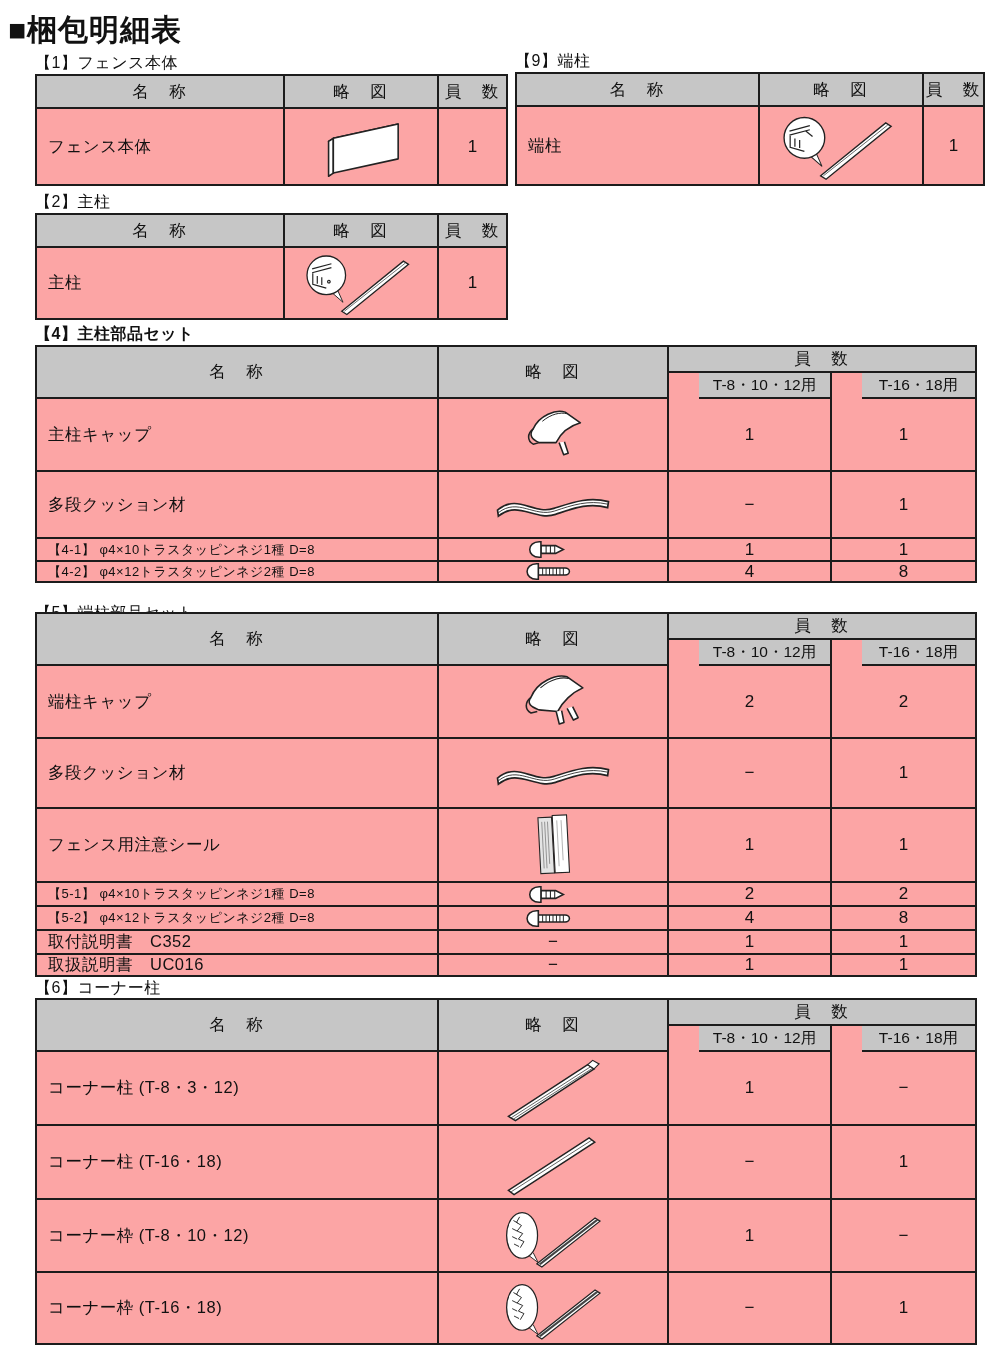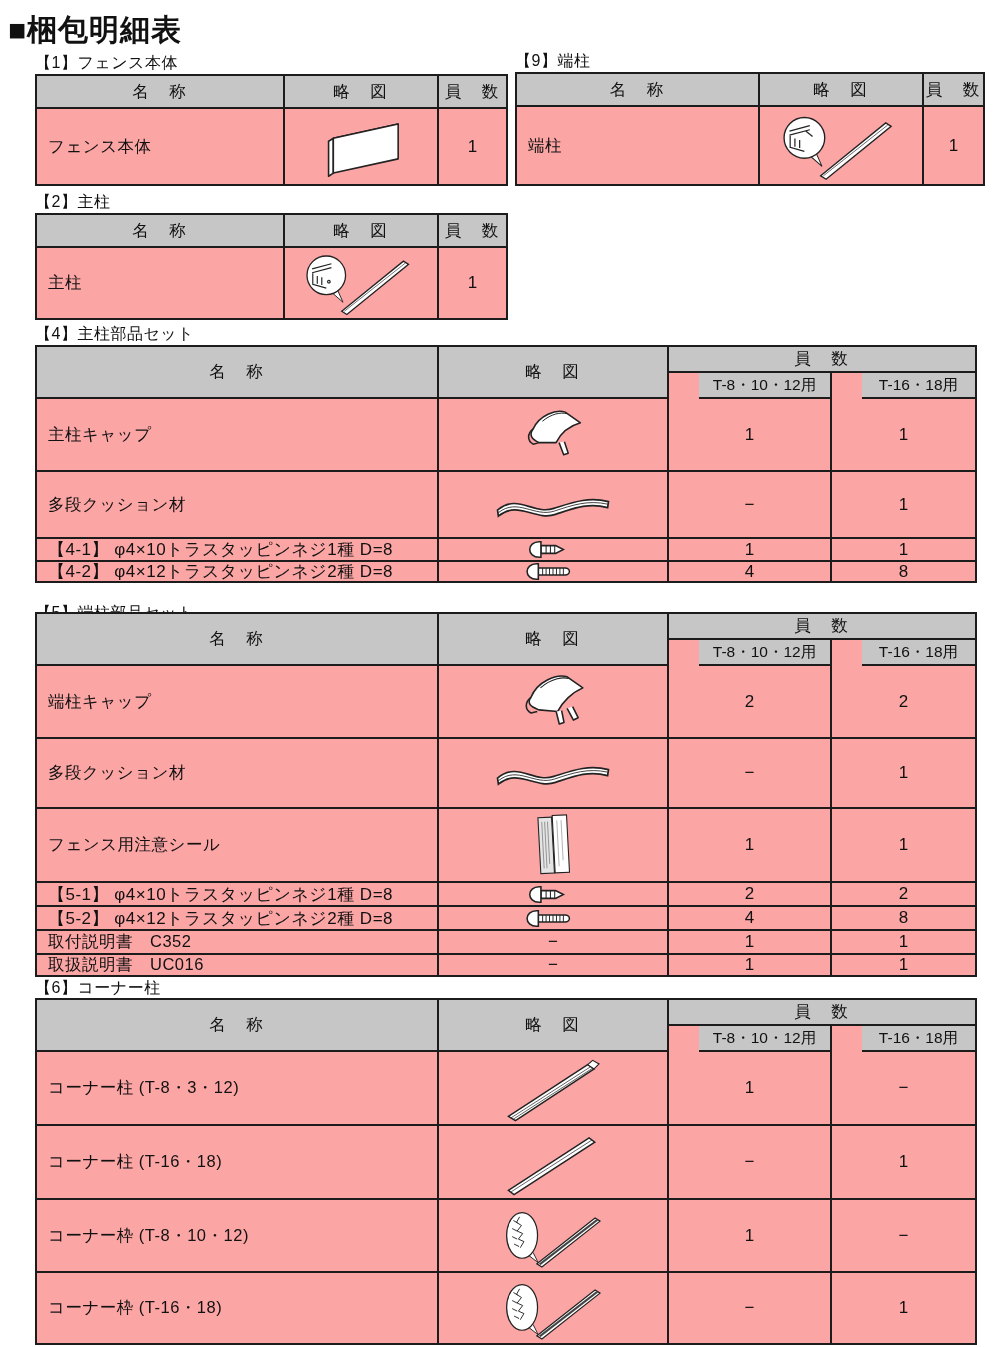--- a/index.html
+++ b/index.html
@@ -8,21 +8,21 @@
   .page{ position:relative; width:1000px; height:1347px; background:#fff; overflow:hidden; }
   .doc-title{ position:absolute; left:8px; top:10px; font-size:30px; font-weight:bold; letter-spacing:1px; }
   .sec-label{ position:absolute; font-size:16px; font-weight:500; letter-spacing:.5px;text-align:center; }
   .tbl{ position:absolute; display:grid; border:2px solid var(--bd); background:#fca5a5; }
   .c{ display:flex; align-items:center; justify-content:center; overflow:hidden; }
   .br{ border-right:2px solid var(--bd); }
   .bb{ border-bottom:2px solid var(--bd); }
   .hd{ background:var(--hbg); font-size:16.5px; letter-spacing:2px; }
   .hd.sub{ font-size:15.5px; letter-spacing:0;margin-left:30px; }
   .nm{ justify-content:flex-start; padding-left:11px; font-size:16.5px; letter-spacing:.5px; }
-  .nm.sm{ font-size:17px; }
+  .nm.sm{ font-size:13px; }
   .qt{ font-size:17px; }
   .sk{ font-size:17px; }
   svg{ display:block; }
 </style>
 </head>
 <body>
 
 <div class="page">
 
   <div class="doc-title">■梱包明細表</div>
@@ -88,21 +88,21 @@
           <path d="M15,41 L15,58 L36,64"></path>
           <path d="M22,45 l0,12"></path>
             <path d="M29,47 l0,12"></path>
           <path d="M40,52 a2,2 0 1 0 .1,0"></path>
         </g>
       </svg>
     </div>
     <div class="c qt">1</div>
   </div>
 
-  <div class="sec-label" style="left:35px; top:324px;">【4】主柱部品セット</div>
+  <div class="sec-label" style="left:35px; top:324px;font-weight:bold;">【4】主柱部品セット</div>
   <div class="tbl" style="left:35px; top:345px; width:942px; height:238px; grid-template-columns:402px 230px 163px 1fr; grid-template-rows:26px 26px 73px 67px 23px 1fr;">
     <div class="c hd br bb" style="grid-row:1/3; grid-column:1;">名　称</div>
     <div class="c hd br bb" style="grid-row:1/3; grid-column:2;">略　図</div>
     <div class="c hd bb" style="grid-row:1; grid-column:3/5;">員　数</div>
     <div class="c hd sub br bb">T-8・10・12用</div>
     <div class="c hd sub bb">T-16・18用</div>
 
     <div class="c nm br bb">主柱キャップ</div>
     <div class="c sk br bb">
       <svg width="82" height="64" viewBox="0 0 96 84">

